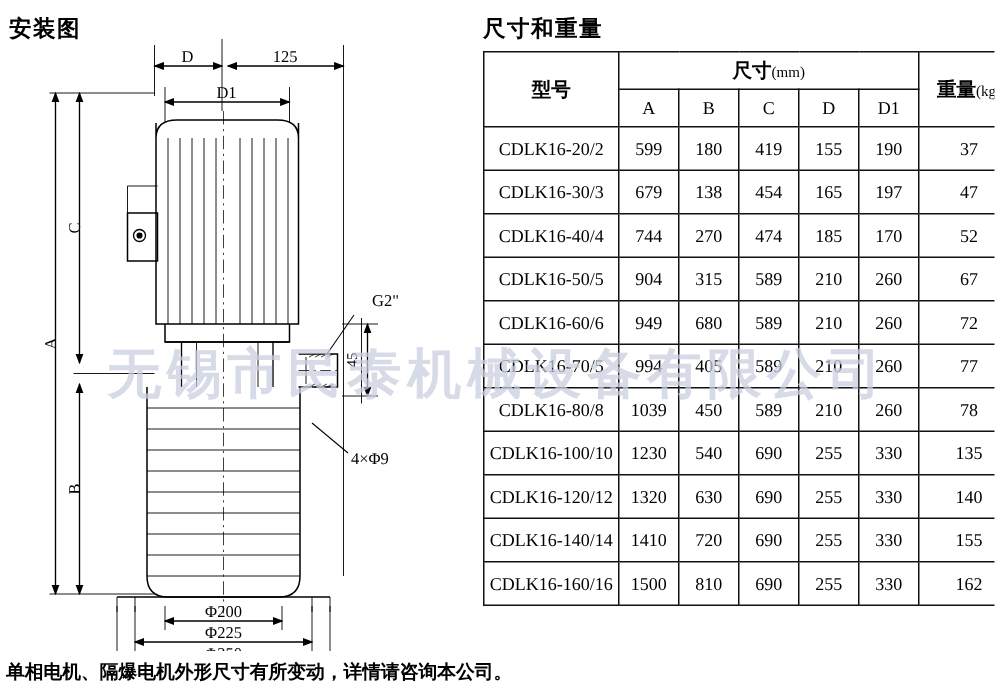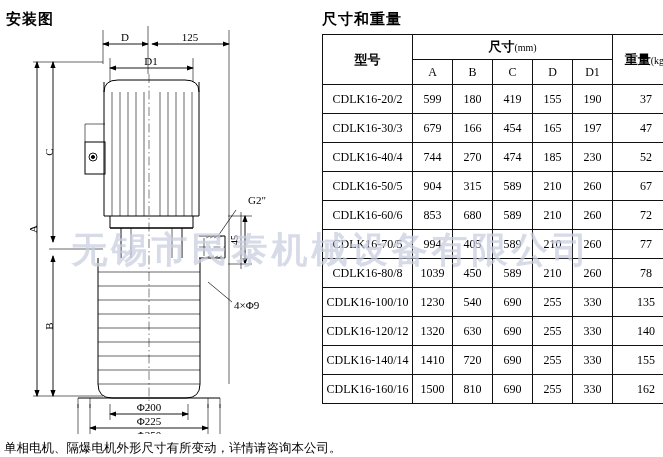--- a/index.html
+++ b/index.html
@@ -54,20 +54,21 @@
 
   
   #footnote {
     position: absolute;
     left: 4px;
     top: 440px;
     font-family: "DejaVu Sans", sans-serif;
     font-size: 12.5px;
     white-space: nowrap;
     z-index: 6;
+    font-weight: bold;
   }
 
   
   #right-panel {
     position: absolute;
     left: 318px; top: 0;
     width: 345px; height: 457px;
   }
   #table-title {
     position: absolute;
@@ -297,47 +298,47 @@
           <td>599</td>
           <td>180</td>
           <td>419</td>
           <td>155</td>
           <td>190</td>
           <td>37</td>
         </tr>
         <tr>
           <td>CDLK16-30/3</td>
           <td>679</td>
-          <td>166</td>
+          <td>138</td>
           <td>454</td>
           <td>165</td>
           <td>197</td>
           <td>47</td>
         </tr>
         <tr>
           <td>CDLK16-40/4</td>
           <td>744</td>
           <td>270</td>
           <td>474</td>
           <td>185</td>
-          <td>230</td>
+          <td>170</td>
           <td>52</td>
         </tr>
         <tr>
           <td>CDLK16-50/5</td>
           <td>904</td>
           <td>315</td>
           <td>589</td>
           <td>210</td>
           <td>260</td>
           <td>67</td>
         </tr>
         <tr>
           <td>CDLK16-60/6</td>
-          <td>853</td>
+          <td>949</td>
           <td>680</td>
           <td>589</td>
           <td>210</td>
           <td>260</td>
           <td>72</td>
         </tr>
         <tr>
           <td>CDLK16-70/5</td>
           <td>994</td>
           <td>405</td>

